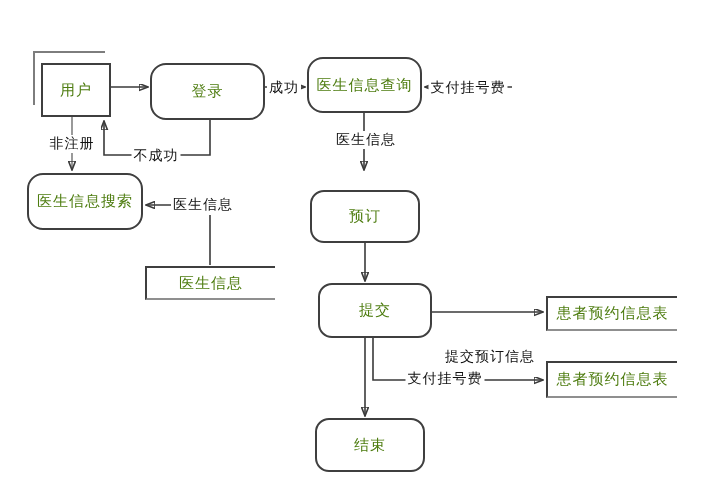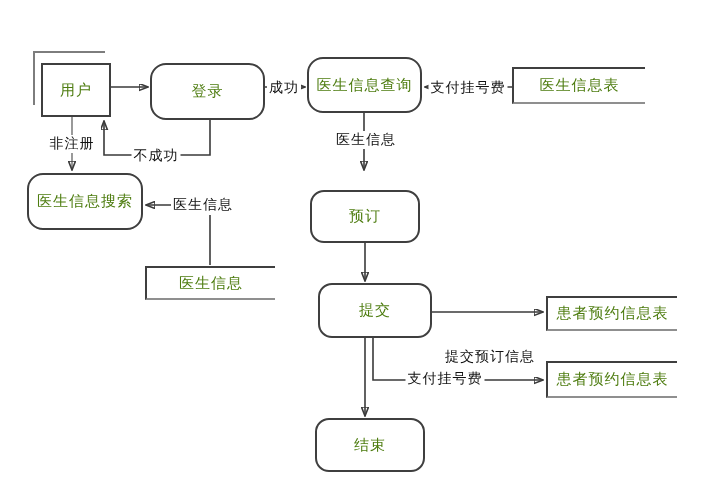--- a/index.html
+++ b/index.html
@@ -61,23 +61,20 @@
   <div class="node process" style="left:310px;top:190px;width:110px;height:53px;border-radius:14px;">
     <span>预订</span>
   </div>
   <div class="node process" style="left:318px;top:283px;width:114px;height:55px;border-radius:14px;">
     <span>提交</span>
   </div>
   <div class="node process" style="left:315px;top:418px;width:110px;height:54px;border-radius:14px;">
     <span>结束</span>
   </div>
 
-  <div class="node store" style="left:512px;top:67px;width:133px;height:37px;">
-    <span>医生信息表</span>
-  </div>
   <div class="node store" style="left:145px;top:266px;width:130px;height:34px;">
     <span>医生信息</span>
   </div>
   <div class="node store" style="left:546px;top:296px;width:131px;height:35px;">
     <span>患者预约信息表</span>
   </div>
   <div class="node store" style="left:546px;top:361px;width:131px;height:37px;">
     <span>患者预约信息表</span>
   </div>
 

